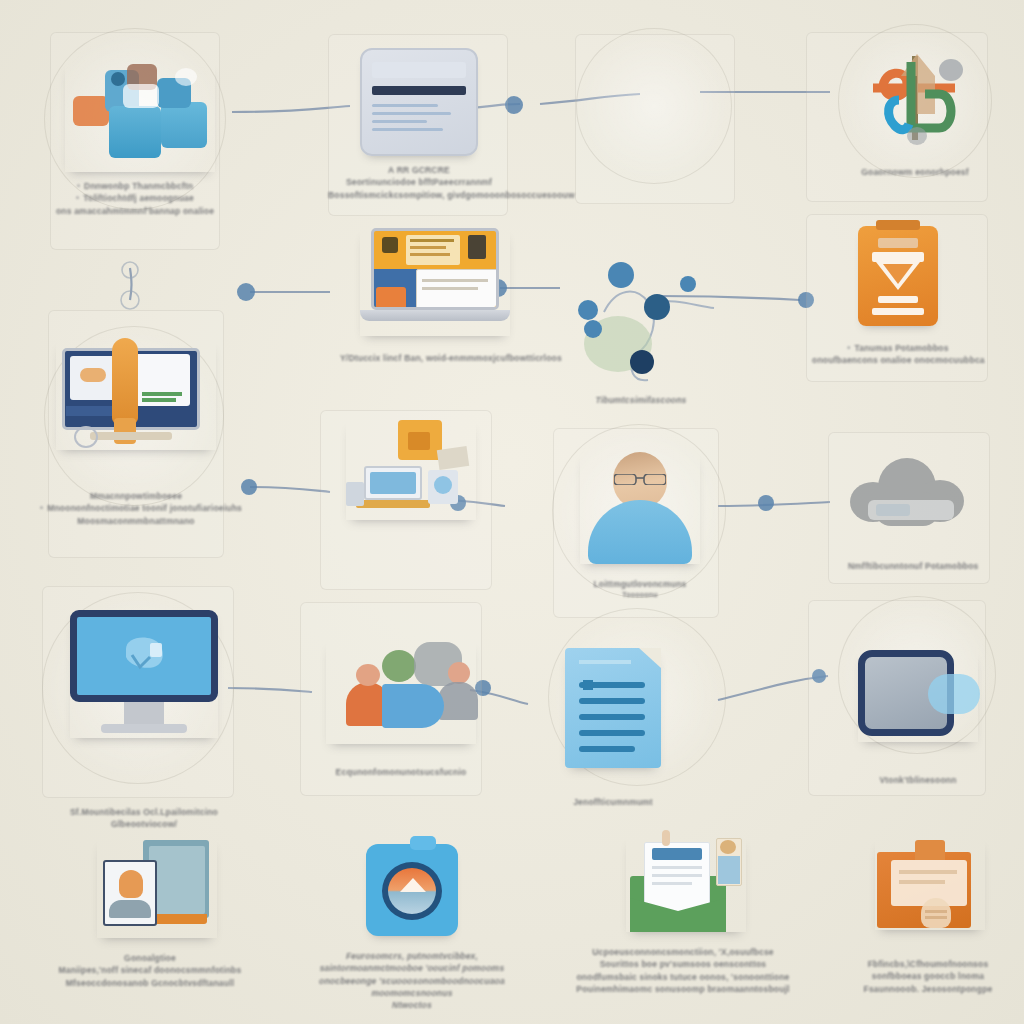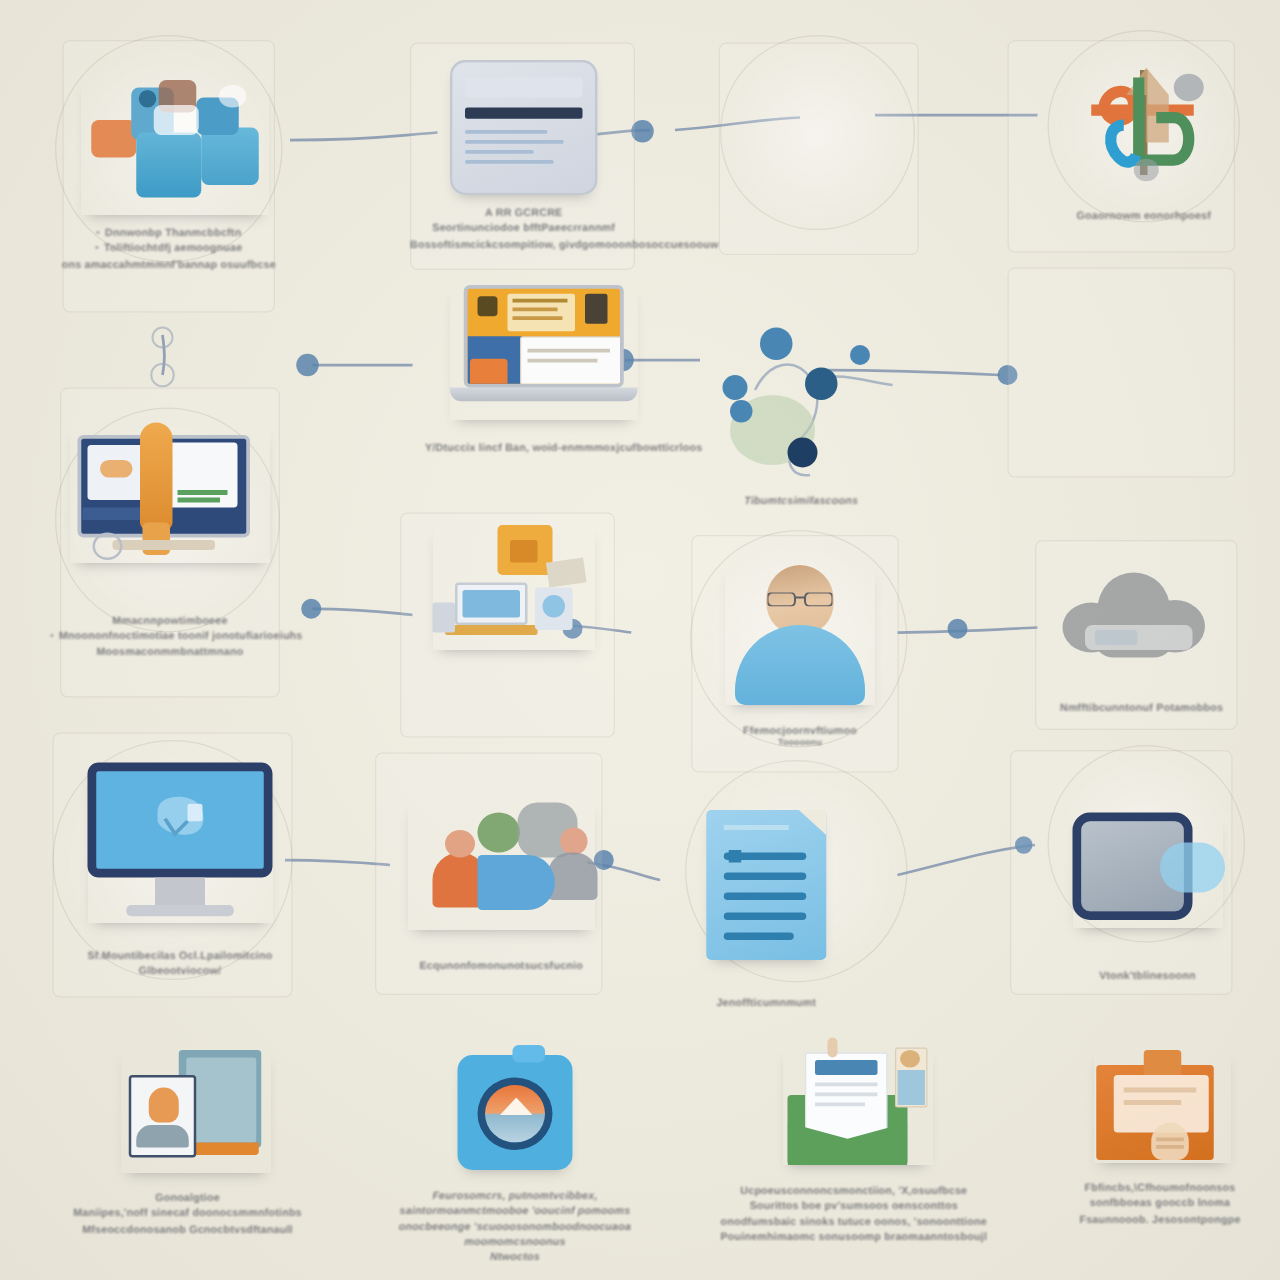--- a/index.html
+++ b/index.html
@@ -229,21 +229,21 @@
       <div class="blk" style="left:96px;top:40px;width:46px;height:46px;background:linear-gradient(180deg,#67b9db,#4aa2cb);"></div>
       <div class="blk" style="left:92px;top:16px;width:34px;height:30px;background:#4b9cc6;"></div>
       <div class="blk" style="left:62px;top:2px;width:30px;height:26px;background:#9b6a52;opacity:.8;"></div>
       <div class="blk" style="left:58px;top:22px;width:36px;height:24px;background:rgba(255,255,255,.72);"></div>
       <div class="blk" style="left:110px;top:6px;width:22px;height:18px;background:rgba(255,255,255,.6);border-radius:50%;"></div>
       <div class="blk" style="left:46px;top:10px;width:14px;height:14px;background:#2f6f94;border-radius:50%;"></div>
     </div>
     <div class="caption cap-sm">
       <span class="l bullet">Dnnwonbp Thanmcbbcftn</span>
       <span class="l bullet">Toliftiochtdfj aemoognuae</span>
-      <span class="l">ons amaccahmtmmnf'bannap osuufbcse</span>
+      <span class="l">ons amaccahmtmmnf'bannap onalioe</span>
     </div>
   </div>
 
   <div class="node" style="left:328px;top:48px;width:182px;">
     <div class="art docwin sh">
       <div class="hdr"></div>
       <div class="bar"></div>
       <div class="ln" style="width:70%"></div>
       <div class="ln" style="width:84%"></div>
       <div class="ln" style="width:58%"></div>
@@ -331,20 +331,37 @@
       <div class="dot" style="left:28px;top:62px;width:18px;height:18px;"></div>
       <div class="dot" style="left:88px;top:36px;width:26px;height:26px;background:#2c5f87;"></div>
       <div class="dot" style="left:124px;top:18px;width:16px;height:16px;"></div>
       <div class="dot" style="left:74px;top:92px;width:24px;height:24px;background:#1e3f63;"></div>
     </div>
     <div class="caption cap-sm" style="margin-top:6px">
       <span class="l">Tibumtcsimifascoons</span>
     </div>
   </div>
 
+  <div class="node" style="left:812px;top:226px;width:172px;">
+    <div class="art award sh">
+      <div style="position:absolute;left:18px;top:-6px;width:44px;height:10px;border-radius:3px;background:#d3812e;"></div>
+      <div style="position:absolute;left:20px;top:12px;width:40px;height:10px;background:#e6eaee;opacity:.55;border-radius:2px;"></div>
+      <div style="position:absolute;left:14px;top:26px;width:52px;height:10px;background:#fbf3e9;border-radius:2px;"></div>
+      <div style="position:absolute;left:18px;top:36px;width:44px;height:28px;background:#fbf3e9;
+                  clip-path:polygon(0 0,100% 0,50% 100%);"></div>
+      <div style="position:absolute;left:25px;top:38px;width:30px;height:20px;background:#e99440;
+                  clip-path:polygon(0 0,100% 0,50% 100%);"></div>
+      <div style="position:absolute;left:20px;top:70px;width:40px;height:7px;background:#fbf3e9;border-radius:2px;"></div>
+      <div style="position:absolute;left:14px;top:82px;width:52px;height:7px;background:#fbf3e9;border-radius:2px;"></div>
+    </div>
+    <div class="caption cap-sm" style="margin-top:16px">
+      <span class="l bullet">Tanumas Potamobbos</span>
+      <span class="l">onoufbaencons onalioe onocmocuubbca</span>
+    </div>
+  </div>
 
   <div class="node" style="left:322px;top:420px;width:178px;">
     <div class="art prn sh" style="position:relative;">
       <div style="position:absolute;left:52px;top:0px;width:44px;height:40px;background:#eeab3e;border-radius:4px;"></div>
       <div style="position:absolute;left:62px;top:12px;width:22px;height:18px;background:#d88a28;border-radius:2px;"></div>
       <div style="position:absolute;left:92px;top:28px;width:30px;height:20px;background:#ddd7c8;transform:rotate(-8deg);"></div>
       <div style="position:absolute;left:18px;top:46px;width:58px;height:34px;background:#eef1f5;border:2px solid #c6ccd4;border-radius:3px;box-sizing:border-box;"></div>
       <div style="position:absolute;left:24px;top:52px;width:46px;height:22px;background:#7fb9dd;border-radius:2px;"></div>
       <div style="position:absolute;left:10px;top:80px;width:74px;height:8px;background:#e0a94a;border-radius:2px;"></div>
       <div style="position:absolute;left:82px;top:50px;width:30px;height:34px;background:#dfe5ec;border-radius:3px;"></div>
@@ -357,40 +374,40 @@
     <div class="art avatar sh">
       <div class="head"></div>
       <svg class="glasses" viewBox="0 0 52 11">
         <rect x="0" y="0" width="22" height="11" rx="4" fill="none" stroke="#5d6166" stroke-width="1.6"></rect>
         <rect x="30" y="0" width="22" height="11" rx="4" fill="none" stroke="#5d6166" stroke-width="1.6"></rect>
         <line x1="22" y1="4" x2="30" y2="4" stroke="#5d6166" stroke-width="1.6"></line>
       </svg>
       <div class="body"></div>
     </div>
     <div class="caption cap-sm" style="margin-top:14px">
-      <span class="l">Ffemocjoornvftiumoo</span>
+      <span class="l">Loittmgutlovoncmuns</span>
       <span class="l" style="font-size:7px">Tooooonu</span>
     </div>
   </div>
 
   <div class="node" style="left:848px;top:456px;width:124px;">
     <div class="art cloud">
       <i style="left:28px;top:2px;width:58px;height:58px;"></i>
       <i style="left:0px;top:26px;width:46px;height:40px;"></i>
       <i style="left:66px;top:24px;width:48px;height:42px;"></i>
       <i style="left:24px;top:36px;width:66px;height:34px;border-radius:18px;"></i>
       <div style="position:absolute;left:18px;top:44px;width:86px;height:20px;background:#cfd6de;opacity:.75;border-radius:6px;"></div>
       <div style="position:absolute;left:26px;top:48px;width:34px;height:12px;background:#8fa6bd;opacity:.8;border-radius:3px;"></div>
     </div>
     <div class="caption cap-sm" style="margin-top:30px">
       <span class="l">Nmfftibcunntonuf Potamobbos</span>
     </div>
   </div>
 
-  <div class="node" style="left:64px;top:610px;width:160px;">
+  <div class="node" style="left:64px;top:610px;width:160px;gap:48px;">
     <div class="art mon sh">
       <div class="scr">
         <svg width="56" height="46" viewBox="0 0 56 46">
           <path d="M10,16 C10,6 24,2 36,6 C48,10 50,26 42,32 C34,38 14,34 10,24 Z" fill="#9fd4ee" opacity=".85"></path>
           <path d="M16,22 L24,34 L34,24" stroke="#5aa2cc" stroke-width="3" fill="none"></path>
           <rect x="34" y="10" width="12" height="14" rx="2" fill="#dff0fa" opacity=".9"></rect>
         </svg>
       </div>
       <div class="neck"></div>
       <div class="foot"></div>
@@ -503,20 +520,20 @@
     <div class="art ofold sh" style="margin-left:4px;">
       <div style="position:absolute;left:2px;top:14px;width:94px;height:76px;background:linear-gradient(160deg,#e4843a,#d3701f);border-radius:3px;"></div>
       <div style="position:absolute;left:40px;top:2px;width:30px;height:20px;background:#e08b42;border-radius:3px 3px 0 0;"></div>
       <div style="position:absolute;left:16px;top:22px;width:76px;height:46px;background:#f8ecdc;border-radius:3px;opacity:.92;"></div>
       <div style="position:absolute;left:24px;top:32px;width:58px;height:4px;background:#e2c6a6;"></div>
       <div style="position:absolute;left:24px;top:42px;width:46px;height:4px;background:#e2c6a6;"></div>
       <div style="position:absolute;left:46px;top:60px;width:30px;height:30px;border-radius:50% 50% 30% 30%;background:#f0d9bc;opacity:.9;"></div>
       <div style="position:absolute;left:50px;top:72px;width:22px;height:3px;background:#d9b389;"></div>
       <div style="position:absolute;left:50px;top:78px;width:22px;height:3px;background:#d9b389;"></div>
     </div>
-    <div class="caption cap-sm" style="margin-top:14px">
+    <div class="caption cap-sm" style="margin-top:28px">
       <span class="l">Fbfincbs,\Cfhoumofnoonsos</span>
       <span class="l">sonfbboeas gooccb lnoma</span>
       <span class="l">Fsaunnooob. Jesosontpongpe</span>
     </div>
   </div>
 
 </div>
 
 </body></html>

